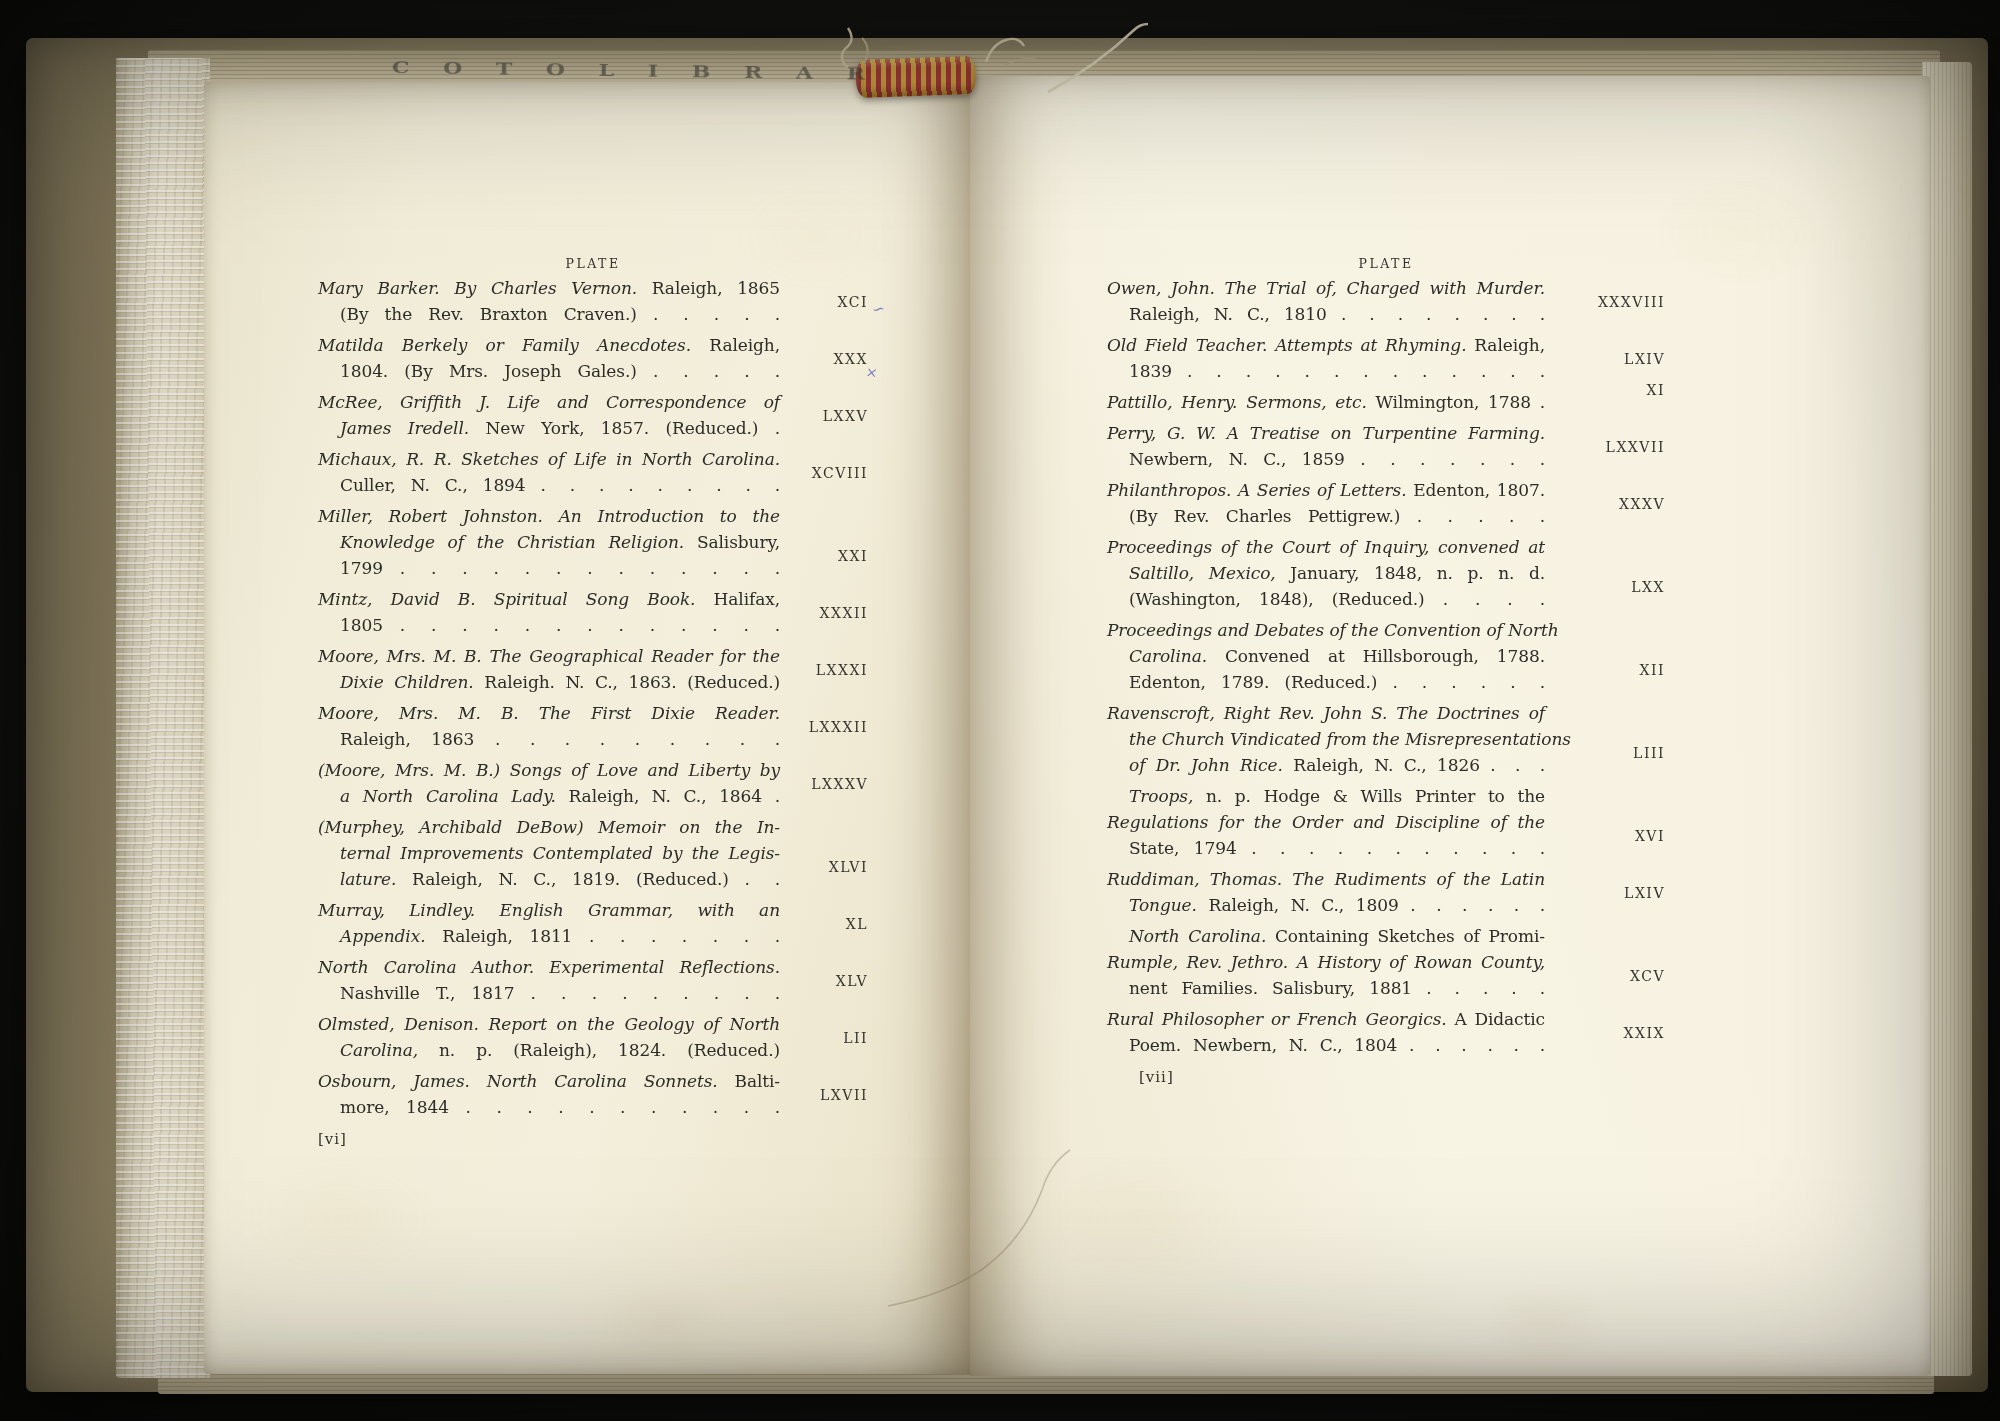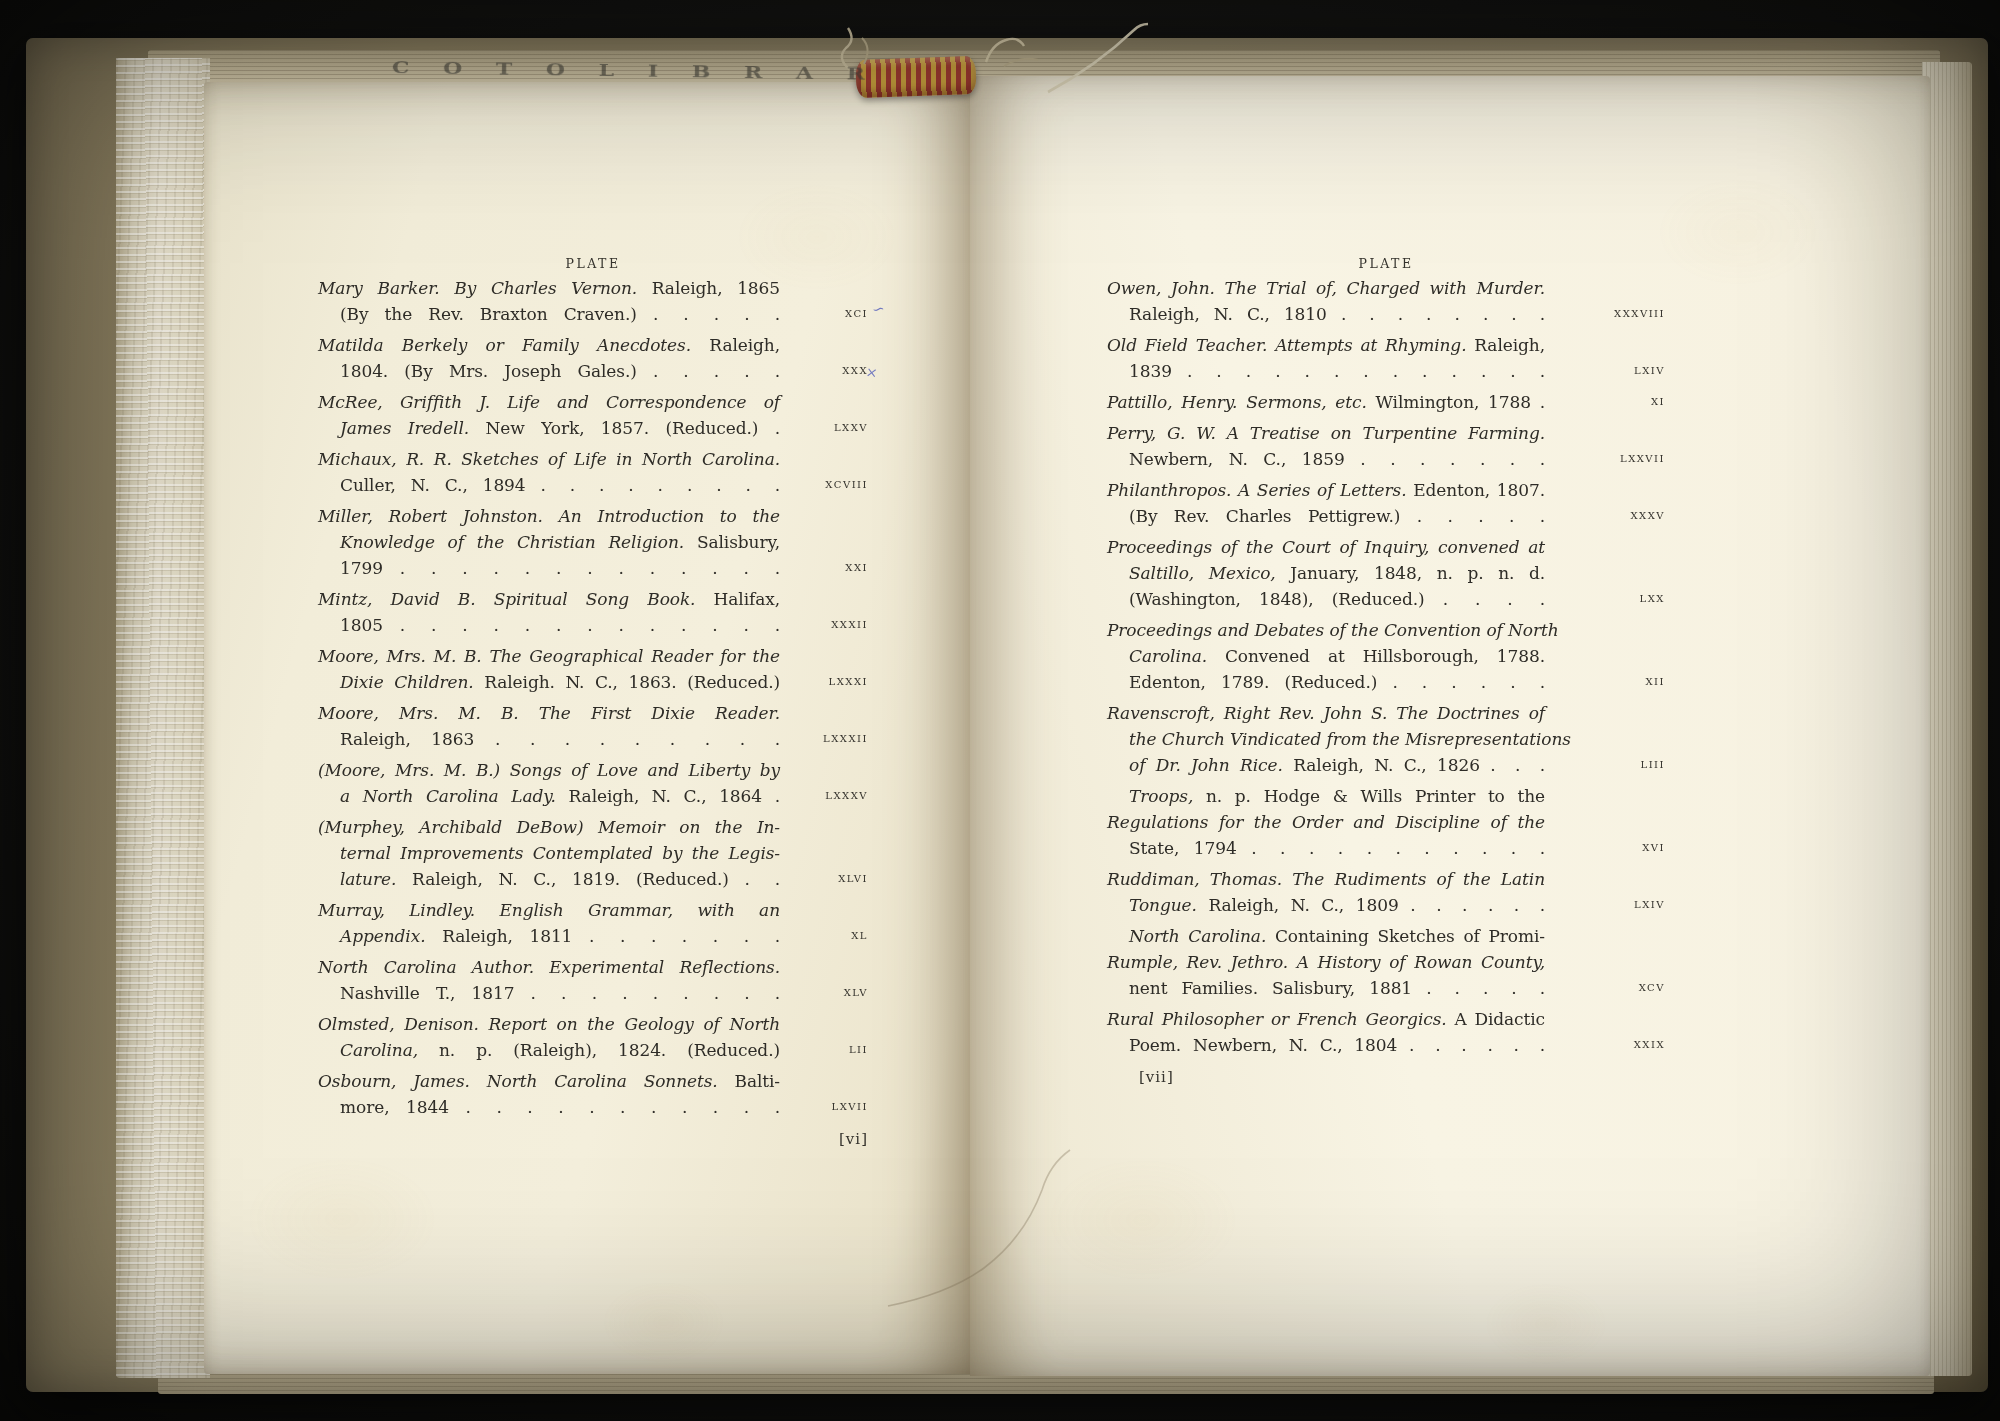--- a/index.html
+++ b/index.html
@@ -70,23 +70,23 @@
   .tb-right{left:1107px;top:256px;width:558px;}
   .plate-header{font-size:12.5px;letter-spacing:2.5px;text-align:center;line-height:16px;
     margin-bottom:3px;color:#35332d;}
   .entry{position:relative;margin-bottom:5px;}
   .tb-left .entry .lines{padding-right:88px;}
   .tb-right .entry .lines{padding-right:120px;}
   .line{text-align:justify;text-align-last:justify;white-space:nowrap;letter-spacing:-.1px;}
   .line.cont{padding-left:22px;}
   .it{font-style:italic;}
   .dots{word-spacing:9px;}
-  .plate{position:absolute;right:0;bottom:0;line-height:26px;font-size:10px;letter-spacing:1.5px;color:#35332d;}
+  .plate{position:absolute;right:0;bottom:12px;line-height:26px;font-size:14px;letter-spacing:1.5px;color:#35332d;}
   .page-num{font-size:15px;letter-spacing:1px;margin-top:6px;color:#35332d;}
-  .pn-left{text-align:right;}
+  .pn-left{}
   .pn-right{text-align:left;transform:translateX(32px);}
   
   .pen-mark{position:absolute;color:#4a55b8;opacity:.75;font-size:15px;pointer-events:none;}
   .mark-1{left:872px;top:300px;transform:rotate(-12deg);}
   .mark-2{left:866px;top:364px;transform:rotate(8deg);font-size:14px;}
   .crease{position:absolute;left:880px;top:1130px;width:260px;height:180px;pointer-events:none;}
 </style>
 </head>
 <body>
 

